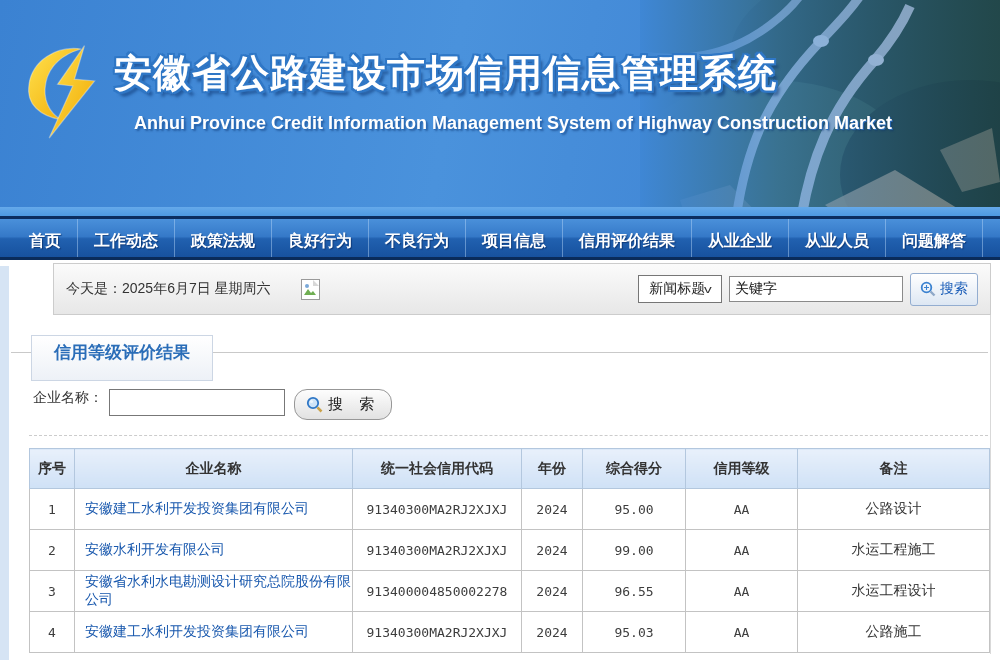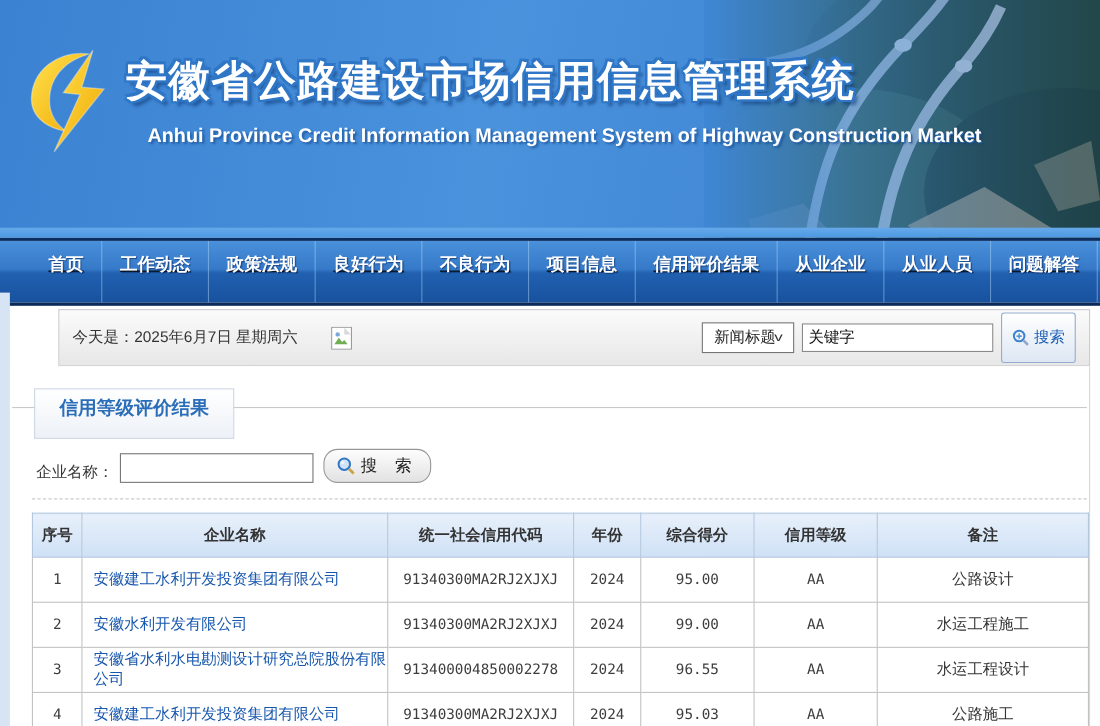--- a/index.html
+++ b/index.html
@@ -15,23 +15,23 @@
   .logo { position:absolute; left:24px; top:32px; width:84px; height:118px; }
   .titles { position:absolute; left:114px; top:48px; }
   .site-title { color:#fff; font-size:38px; font-weight:bold; letter-spacing:1px;
     text-shadow:-2px -2px 0 #2f77c6, 2px -2px 0 #2f77c6, -2px 2px 0 #2f77c6,
       2px 2px 0 #2f77c6, 0 -2px 0 #2f77c6, 0 2px 0 #2f77c6, -2px 0 0 #2f77c6,
       2px 0 0 #2f77c6, 4px 5px 3px rgba(10,50,110,.55); }
   .site-subtitle { margin-top:14px; color:#fff; font-size:18px; font-weight:bold;
     text-shadow:1px 1px 0 #2a6cb8, 2px 2px 2px rgba(10,50,110,.5);margin-left:20px; }
 
   
-  .main-nav { display:flex; height:62px; padding-left:28px;
+  .main-nav { display:flex; height:44px; padding-left:13px;
     border-top:3px solid #0b2d60; border-bottom:3px solid #0a2b5a;
-    background:linear-gradient(180deg,#4a90da 0%,#3579c8 46%,#2161b0 52%,#17519e 100%);text-decoration:underline; }
+    background:linear-gradient(180deg,#4a90da 0%,#3579c8 46%,#2161b0 52%,#17519e 100%); }
   .nav-item { line-height:44px; padding:0 16px; color:#fff; font-size:16px; font-weight:bold;
     text-shadow:1px 1px 1px rgba(0,30,80,.55); border-right:1px solid rgba(185,216,248,.45);
     cursor:pointer; white-space:nowrap; }
 
   
   .left-strip { position:absolute; left:0; top:266px; bottom:0; width:9px; background:#d6e4f4; }
 
   .content-outer { margin:0 9px; }
 
   
@@ -39,33 +39,33 @@
     background:linear-gradient(#fbfbfb,#e7e7e7); border:1px solid #cccccc;margin-left:44px; }
   .date-text { font-size:14px; color:#333; }
   .img-ph { margin-left:30px; width:19px; height:21px; display:inline-block; }
   .search-group { margin-left:auto; display:flex; align-items:center; gap:7px; }
   .news-select { width:84px; height:28px; background:#fff; border:1px solid #767676;
     display:flex; align-items:center; justify-content:center; padding:0 1px;
     font-size:14px; color:#222; cursor:pointer; }
   .chev { font-size:11px; color:#333; transform:scaleX(1.4); }
   .keyword-input { width:174px; height:26px; border:1px solid #8a8a8a; padding:0 5px;
     font-size:14px; color:#111; font-family:"Liberation Sans",sans-serif; }
-  .news-search-btn { height:46px; padding:0 9px; display:flex; align-items:center; gap:4px;
+  .news-search-btn { height:33px; padding:0 9px; display:flex; align-items:center; gap:4px;
     background:linear-gradient(#ffffff,#dde7f3); border:1px solid #93add0; border-radius:3px;
     color:#1c5eb8; font-size:14px; cursor:pointer; font-family:"Liberation Sans",sans-serif;text-align:center; }
 
   
   .panel { position:relative; min-height:339px; border-right:1px solid #d9d9d9; background:#fff; }
   .section-head { position:relative; height:38px; top:20px; }
   .section-head::before { content:""; position:absolute; left:2px; right:2px; top:17px;
     border-top:1px solid #c9c9c9; }
   .section-title-box { position:absolute; left:22px; top:0; height:46px; line-height:34px;
     padding:0 22px; background:linear-gradient(#ffffff,#edf1f7); border:1px solid #ccd6e4;
     color:#2a6db8; font-size:17px; font-weight:bold; }
-  .form-row { margin:36px 0 0 24px; display:flex; align-items:flex-end; height:32px; }
+  .form-row { margin:36px 0 0 24px; display:flex; align-items:flex-start; height:32px; }
   .company-label { font-size:14px; color:#333; }
   .company-input { width:176px; height:27px; border:1px solid #777; margin-left:6px;
     padding:0 5px; font-size:14px; }
   .mini-search-btn { margin-left:9px; height:31px; padding:0 11px; display:flex;
     align-items:center; gap:5px; background:linear-gradient(#fdfdfd,#e2e2e2);
     border:1px solid #979797; border-radius:13px; font-size:15px; color:#222;
     letter-spacing:6px; cursor:pointer; font-family:"Liberation Sans",sans-serif; }
   .dashed-divider { margin:14px 2px 0 20px; border-top:1px dashed #cccccc; }
 
   

